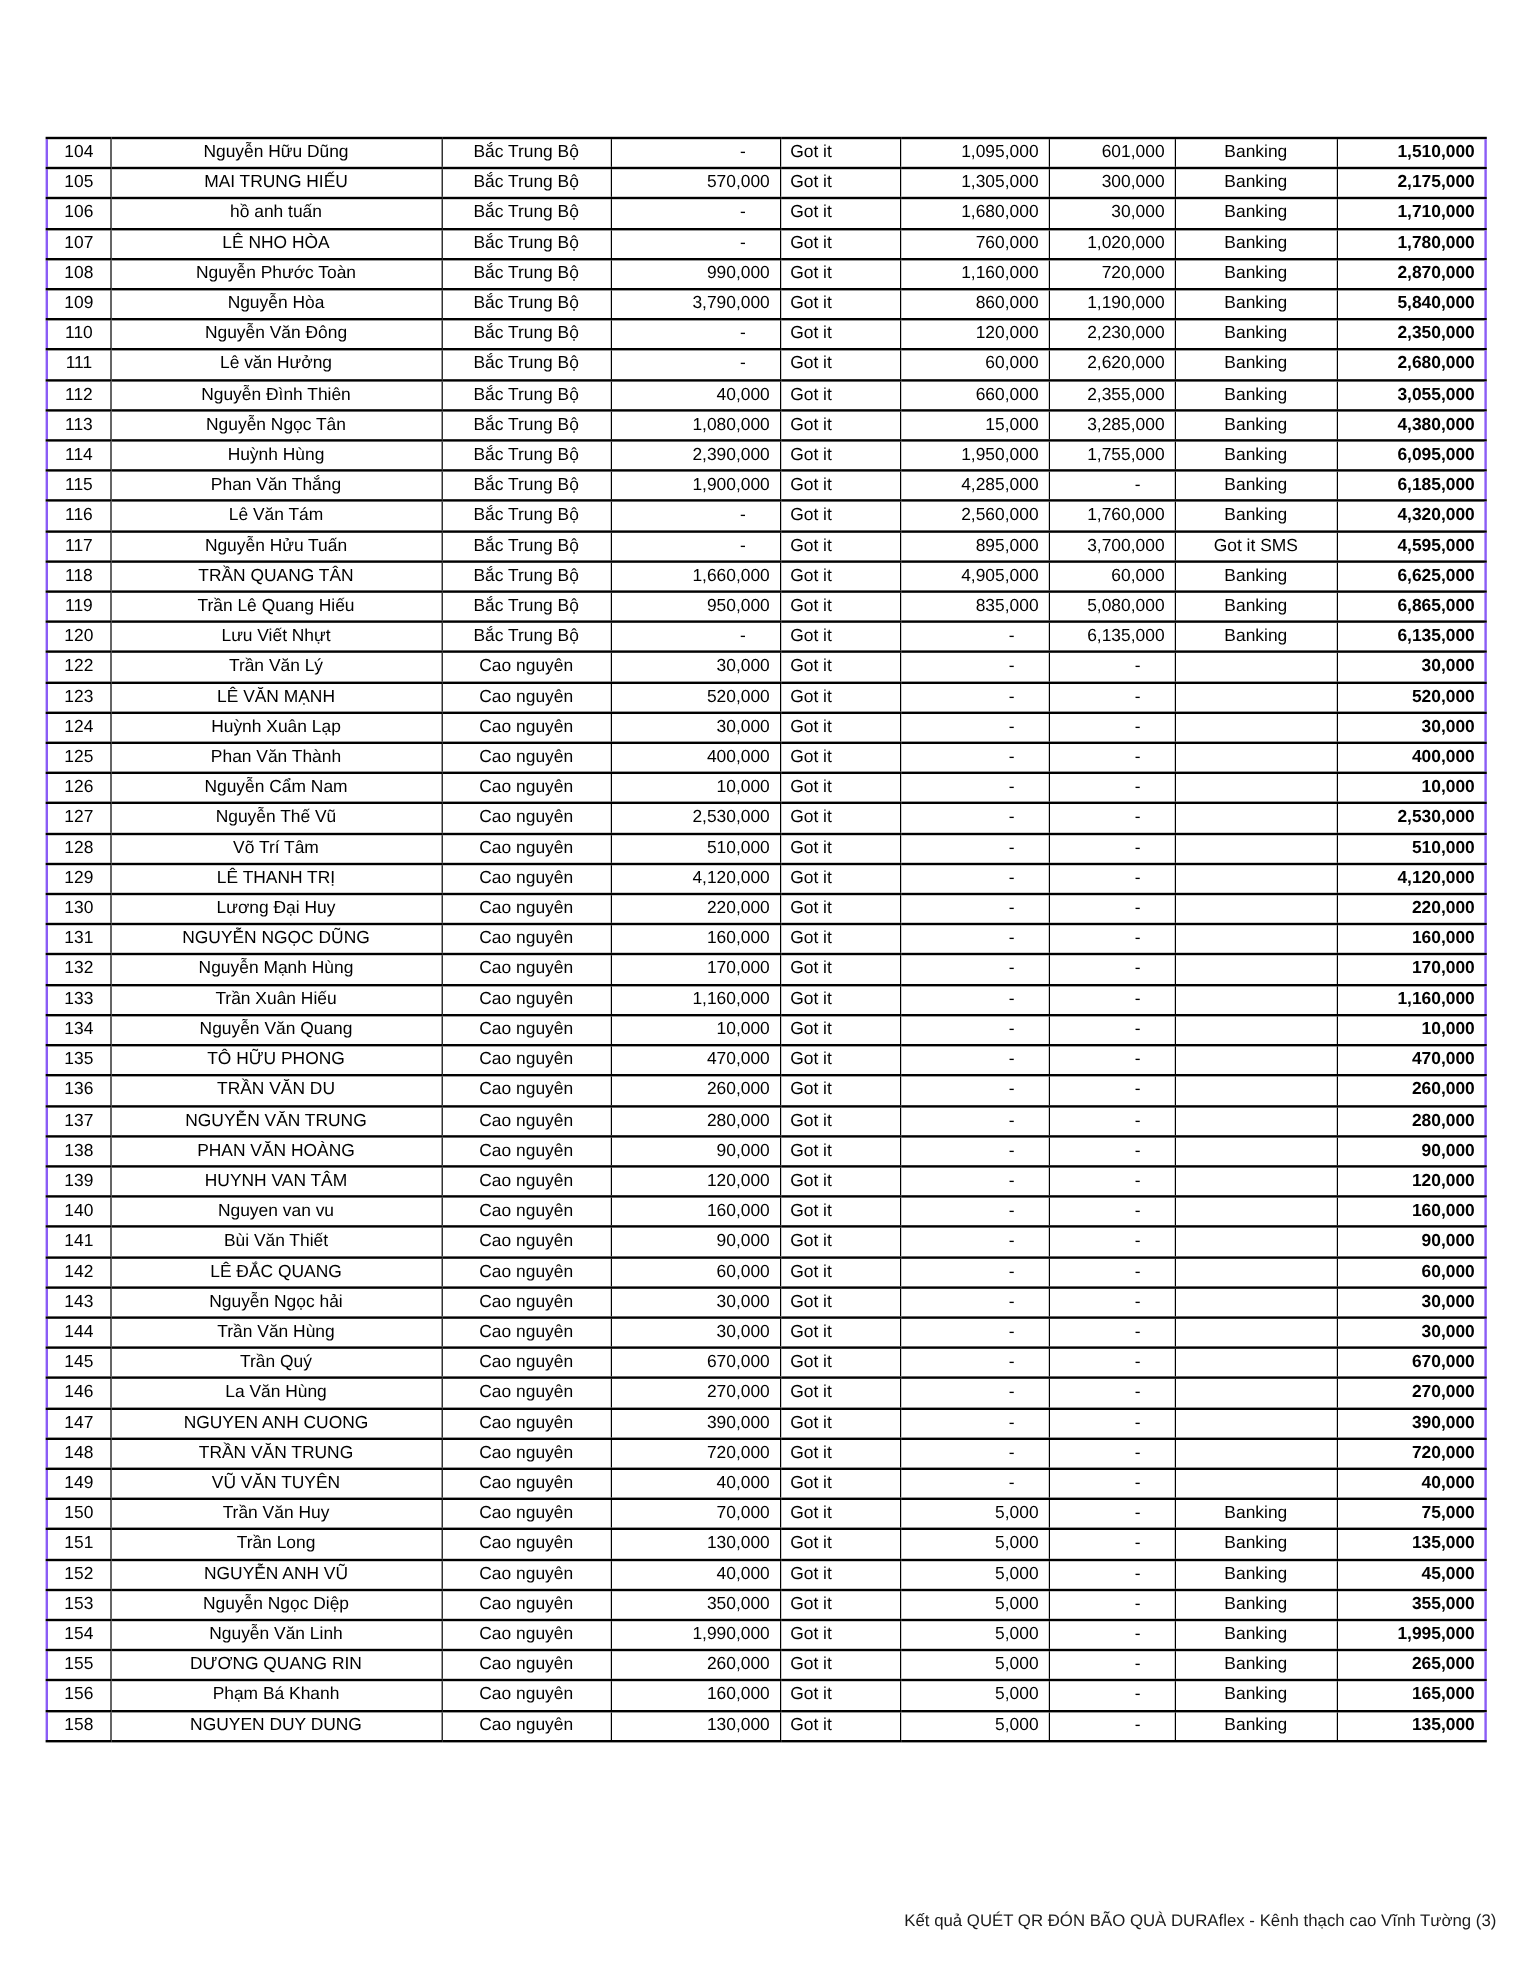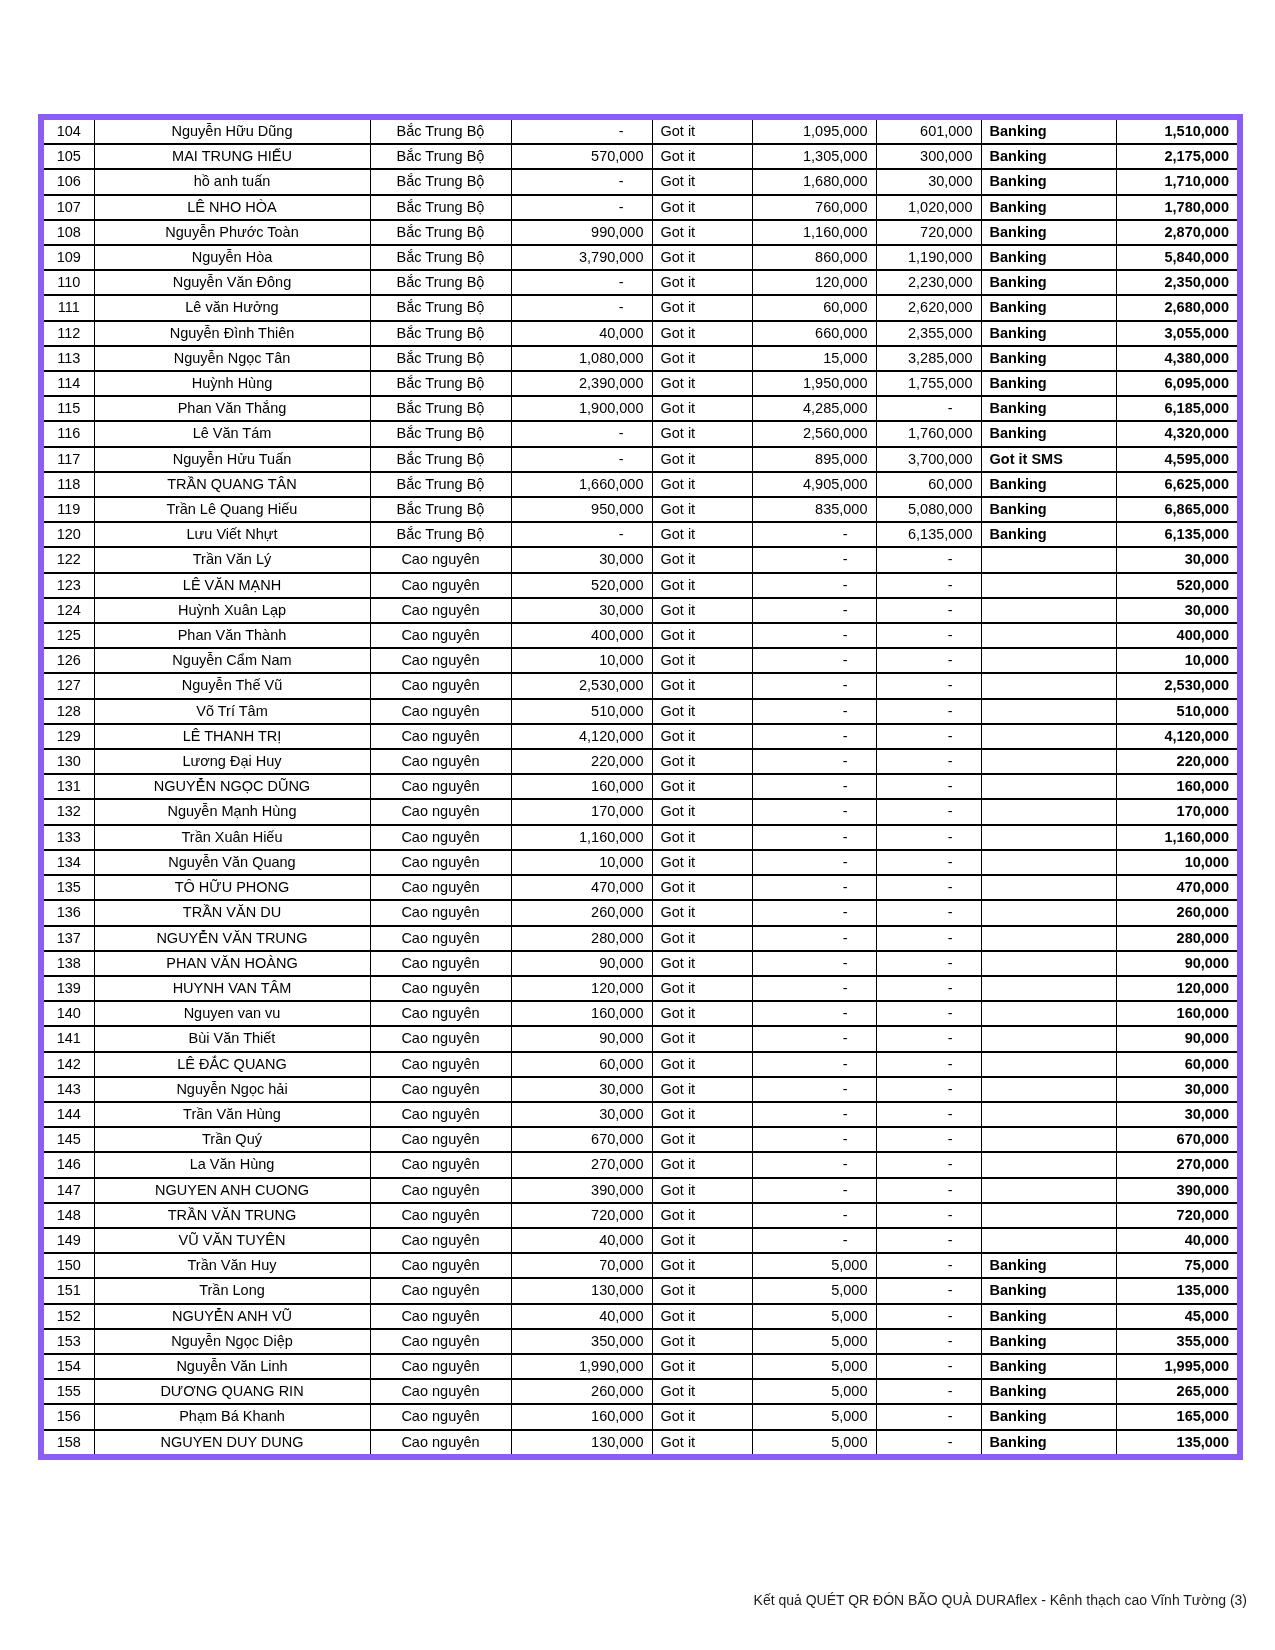--- a/index.html
+++ b/index.html
@@ -12,42 +12,42 @@
     font-family: "Liberation Sans", "DejaVu Sans", sans-serif;
     overflow: hidden;
   }
   table.results {
     position: absolute;
     left: 38px;
     top: 114px;
     width: 1199px;
     border-collapse: collapse;
     table-layout: fixed;
-    border: 6px solid #8b5cf6;
+    border: 2px solid #8b5cf6;
   }
   table.results td {
     border-left: 1px solid #000;
     border-right: 1px solid #000;
     border-top: 2px solid #000;
     border-bottom: 2px solid #000;
     height: 23.2px;
     font-size: 14.5px;
     line-height: 23.2px;
     padding: 0 8px;
     overflow: hidden;
     white-space: nowrap;
     vertical-align: middle;
   }
   td.c-no     { text-align: center; padding: 0 2px; }
   td.c-name   { text-align: center; margin-left: 23px; }
   td.c-region { text-align: center; }
   td.c-num    { text-align: right; padding-right: 9px; }
   td.c-num.dash { padding-right: 28px; }
   td.c-status { text-align: left; }
-  td.c-channel{ text-align: left; padding-left: 9px; font-weight: bold; }
+  td.c-channel{ text-align: center; padding-left: 9px; }
   td.c-total  { text-align: right; font-weight: bold; padding-right: 7px; }
   .footer-caption {
     position: absolute;
     top: 1592px;
     right: 28px;
     font-size: 14px;
     color: #1a1a1a;
     white-space: nowrap;
   }
 </style>

